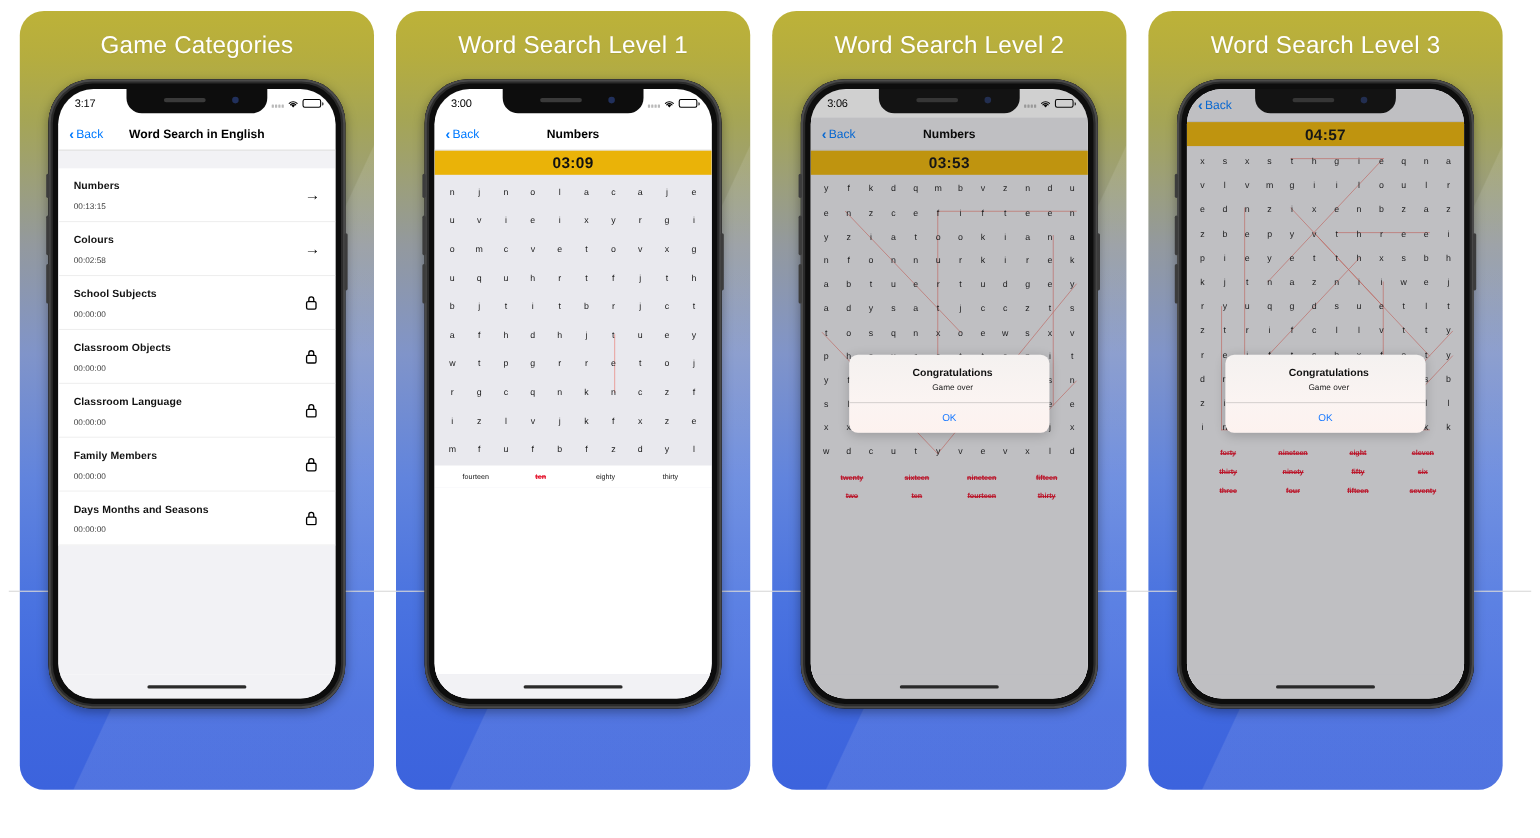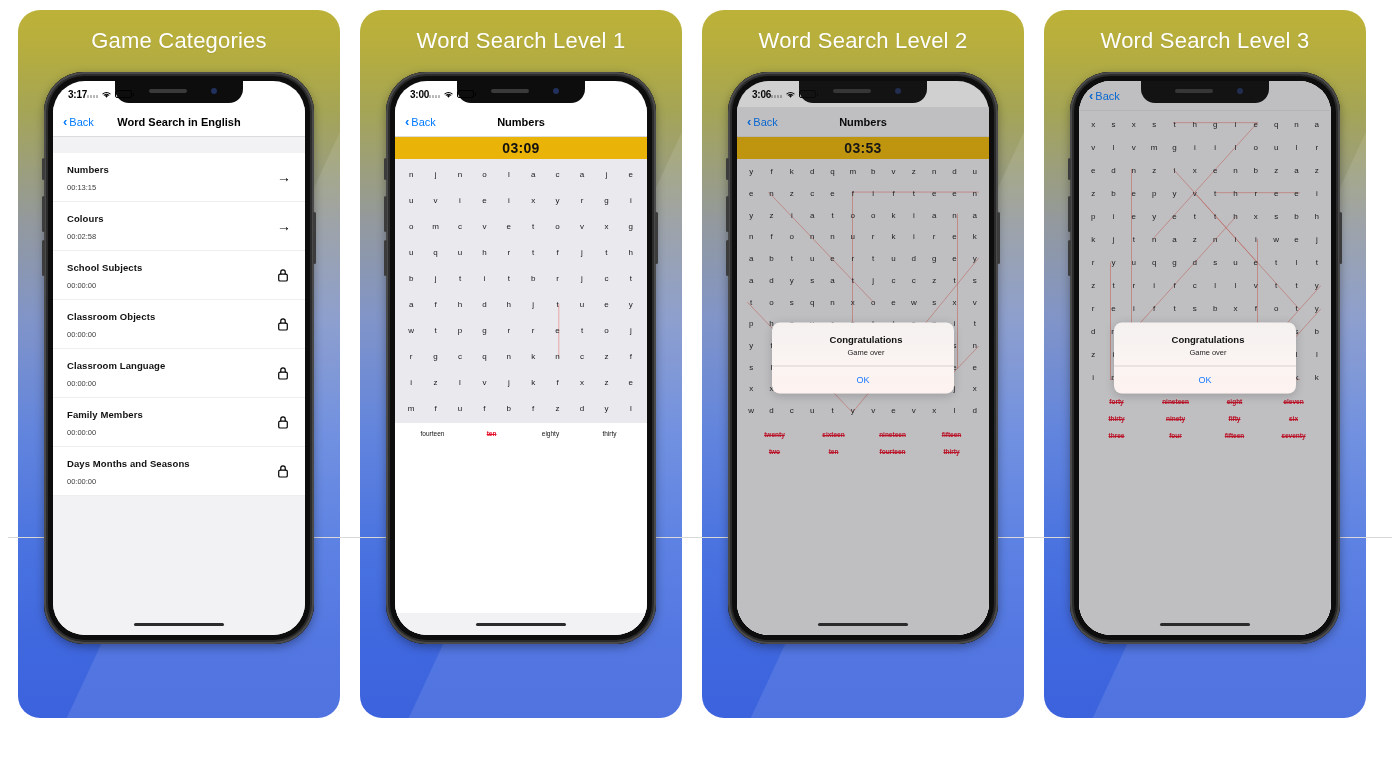--- a/index.html
+++ b/index.html
@@ -119,23 +119,24 @@
     width: 6px; height: 6px; border-radius: 50%;
     background: #21305c;
   }
 
   
   .statusbar {
     height: 26px;
     flex: 0 0 26px;
     display: flex;
     align-items: center;
+    justify-content: space-between;
     padding: 0 13px 0 15px;
     font-size: 10px;
-    font-weight: bold;
+    font-weight: normal;
     color: #000;
     position: relative;
     z-index: 21;
   }
   .statusbar .time { letter-spacing: -0.2px; }
   .statusbar .right { display: flex; align-items: center; gap: 3px; }
   .sig {
     display: inline-flex; align-items: flex-end; gap: 1px; height: 7px;
   }
   .sig i { display:block; width: 2px; background: #b9b9b9; border-radius: 0.5px; }
@@ -788,20 +789,21 @@
                 <div class="cam"></div>
               </div>
               <div class="navbar" style="background: rgb(233, 233, 238);">
                 <div class="back">
                   <span class="chev">‹</span>
                   <span>Back</span>
                 </div>
                 <div class="ttl">Numbers</div>
               </div>
               <div class="game">
+                <div class="timerbar">04:57</div>
                 <div class="grid" style="grid-template-columns: repeat(12, 1fr); grid-template-rows: repeat(12, 1fr);">
                   <svg class="hl-layer" viewBox="0 0 12 12" preserveAspectRatio="none">
                     <line x1="4.5" y1="0.5" x2="8.5" y2="0.5" stroke-width="0.82" vector-effect="non-scaling-stroke" stroke="#e8796f" stroke-opacity="0.7" stroke-linecap="round" style="stroke-width: 0.82;"></line>
                     <line x1="6.5" y1="3.5" x2="10.5" y2="3.5" stroke-width="0.82" vector-effect="non-scaling-stroke" stroke="#e8796f" stroke-opacity="0.7" stroke-linecap="round" style="stroke-width: 0.82;"></line>
                     <line x1="2.5" y1="2.5" x2="2.5" y2="11.5" stroke-width="0.82" vector-effect="non-scaling-stroke" stroke="#e8796f" stroke-opacity="0.7" stroke-linecap="round" style="stroke-width: 0.82;"></line>
                     <line x1="1.5" y1="6.5" x2="1.5" y2="11.5" stroke-width="0.82" vector-effect="non-scaling-stroke" stroke="#e8796f" stroke-opacity="0.7" stroke-linecap="round" style="stroke-width: 0.82;"></line>
                     <line x1="1.5" y1="11.5" x2="10.5" y2="11.5" stroke-width="0.82" vector-effect="non-scaling-stroke" stroke="#e8796f" stroke-opacity="0.7" stroke-linecap="round" style="stroke-width: 0.82;"></line>
                     <line x1="8.5" y1="0.5" x2="3.5" y2="5.5" stroke-width="0.82" vector-effect="non-scaling-stroke" stroke="#e8796f" stroke-opacity="0.7" stroke-linecap="round" style="stroke-width: 0.82;"></line>
                     <line x1="4.5" y1="2.5" x2="8.5" y2="6.5" stroke-width="0.82" vector-effect="non-scaling-stroke" stroke="#e8796f" stroke-opacity="0.7" stroke-linecap="round" style="stroke-width: 0.82;"></line>
                     <line x1="5.5" y1="3.5" x2="10.5" y2="8.5" stroke-width="0.82" vector-effect="non-scaling-stroke" stroke="#e8796f" stroke-opacity="0.7" stroke-linecap="round" style="stroke-width: 0.82;"></line>

